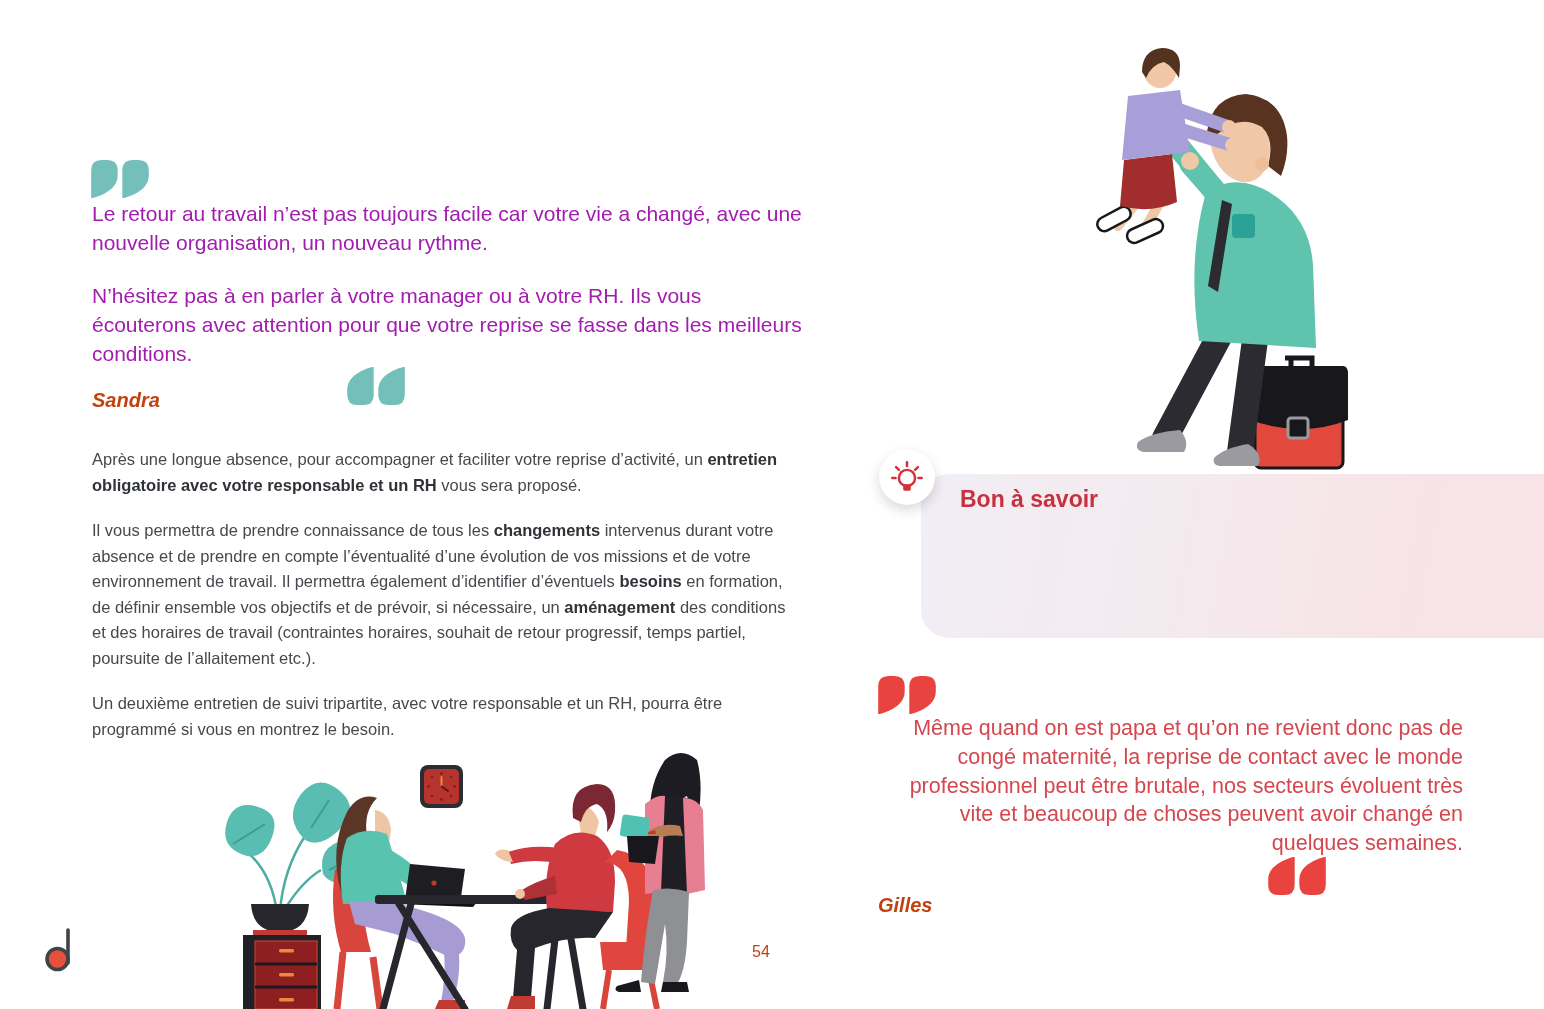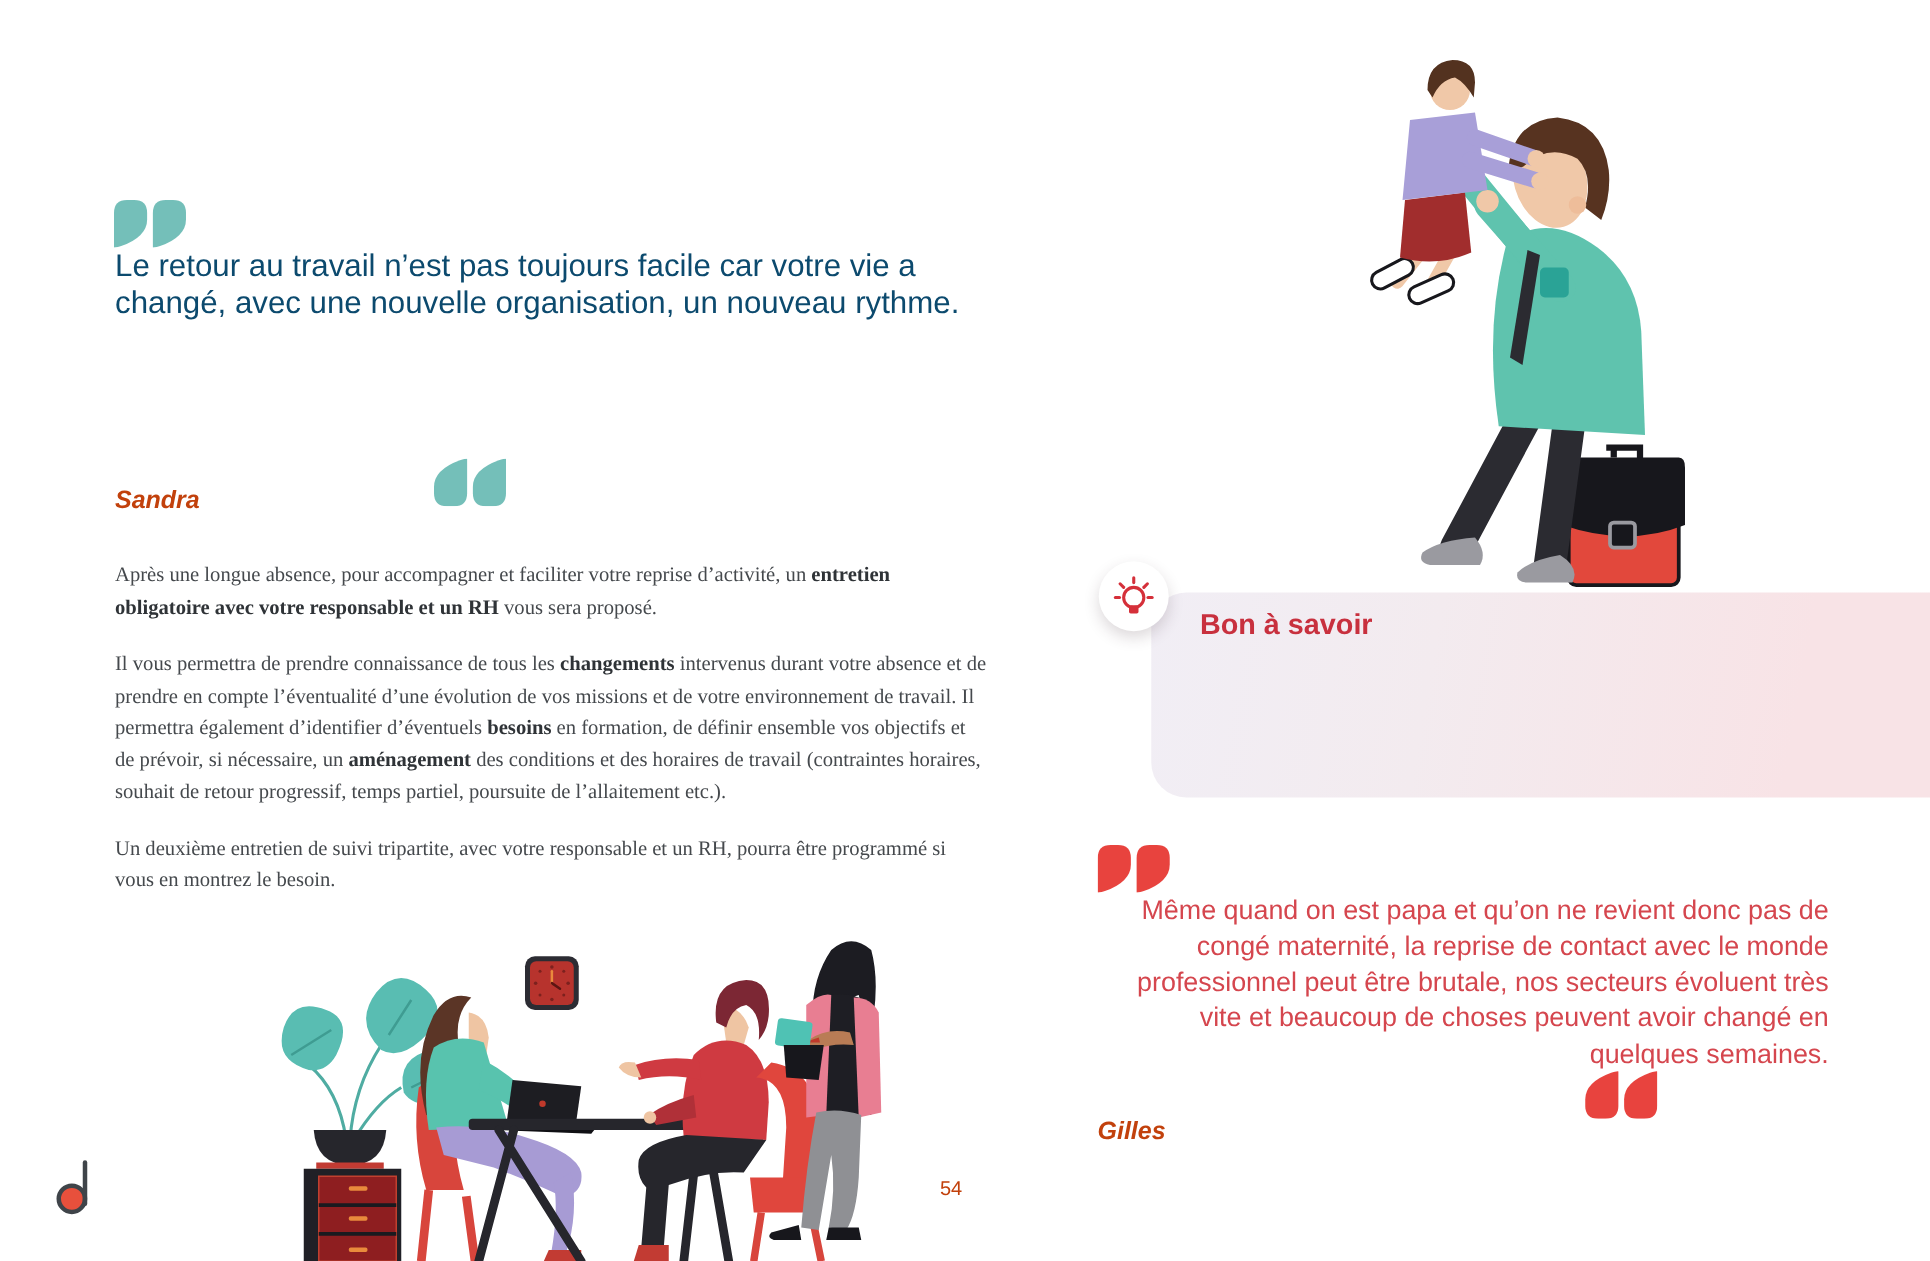--- a/index.html
+++ b/index.html
@@ -12,27 +12,27 @@
   h1.title { left:92px; top:94px; font-size:31px; font-weight:bold; color:#383d42; letter-spacing:-0.3px; }
 
   
   .qmark { width:58px; height:38px; }
   .qmark svg { display:block; width:100%; height:100%; }
   .fill-teal path { fill:#74bfb9; }
   .fill-red path { fill:#e8433e; }
   .flip { transform:rotate(180deg); }
 
   .quote-left { left:92px; top:199px; width:712px; }
-  .quote-left p { font-size:25px; line-height:29px; color:#0c4a6e; margin-bottom:24px; }
+  .quote-left p { font-size:21px; line-height:29px; color:#a21caf; margin-bottom:24px; }
   .quote-right { left:878px; top:714px; width:585px;text-align:right; }
   .quote-right p { font-size:21.5px; line-height:28.8px; color:#d5464e; }
 
   .attrib { font-size:20px; font-weight:bold; font-style:italic; color:#c2410c; }
 
-  .bodycopy { left:92px; top:447px; width:697px;font-family:Liberation Serif, serif; }
+  .bodycopy { left:92px; top:447px; width:697px; }
   .bodycopy p { font-size:16.5px; line-height:25.5px; color:#45494d; margin-bottom:20px; }
   .bodycopy b { color:#2f3337; }
 
   .callout-box { left:906px; top:474px; width:638px; height:164px;
     background:linear-gradient(100deg,#f1eef5 0%, #f3ebef 35%, #f8e3e6 80%);
     border-radius:28px 0 0 28px; padding:12px 40px 0 39px;margin-left:15px; }
   .callout-title { font-size:23px; font-weight:bold; color:#c8303e; margin-bottom:13px; }
   .callout-body { font-size:16.5px; line-height:25px; color:#45494d; max-width:508px; }
 
   .bulb-circle { left:879px; top:449px; width:56px; height:56px; background:#ffffff; border-radius:50%;
@@ -50,20 +50,21 @@
 
   <div class="abs qmark" style="left:91px; top:160px;">
     <svg viewBox="0 0 100 66" class="fill-teal" aria-hidden="true">
       <path d="M0 66 L0 18 Q0 0 18 0 L28 0 Q46 0 46 18 L46 27 Q46 51 10 64 Q0 67 0 66 Z"></path>
       <path transform="translate(54,0)" d="M0 66 L0 18 Q0 0 18 0 L28 0 Q46 0 46 18 L46 27 Q46 51 10 64 Q0 67 0 66 Z"></path>
     </svg>
   </div>
 
   <div class="abs quote-left">
     <p>Le retour au travail n’est pas toujours facile car votre vie a changé, avec une nouvelle organisation, un nouveau rythme.</p>
+    <p>N’hésitez pas à en parler à votre manager ou à votre RH. Ils vous écouterons avec attention pour que votre reprise se fasse dans les meilleurs conditions.</p>
   </div>
 
   <div class="abs qmark flip" style="left:347px; top:367px;">
     <svg viewBox="0 0 100 66" class="fill-teal" aria-hidden="true">
       <path d="M0 66 L0 18 Q0 0 18 0 L28 0 Q46 0 46 18 L46 27 Q46 51 10 64 Q0 67 0 66 Z"></path>
       <path transform="translate(54,0)" d="M0 66 L0 18 Q0 0 18 0 L28 0 Q46 0 46 18 L46 27 Q46 51 10 64 Q0 67 0 66 Z"></path>
     </svg>
   </div>
 
   <div class="abs attrib" style="left:92px; top:389px;">Sandra</div>

